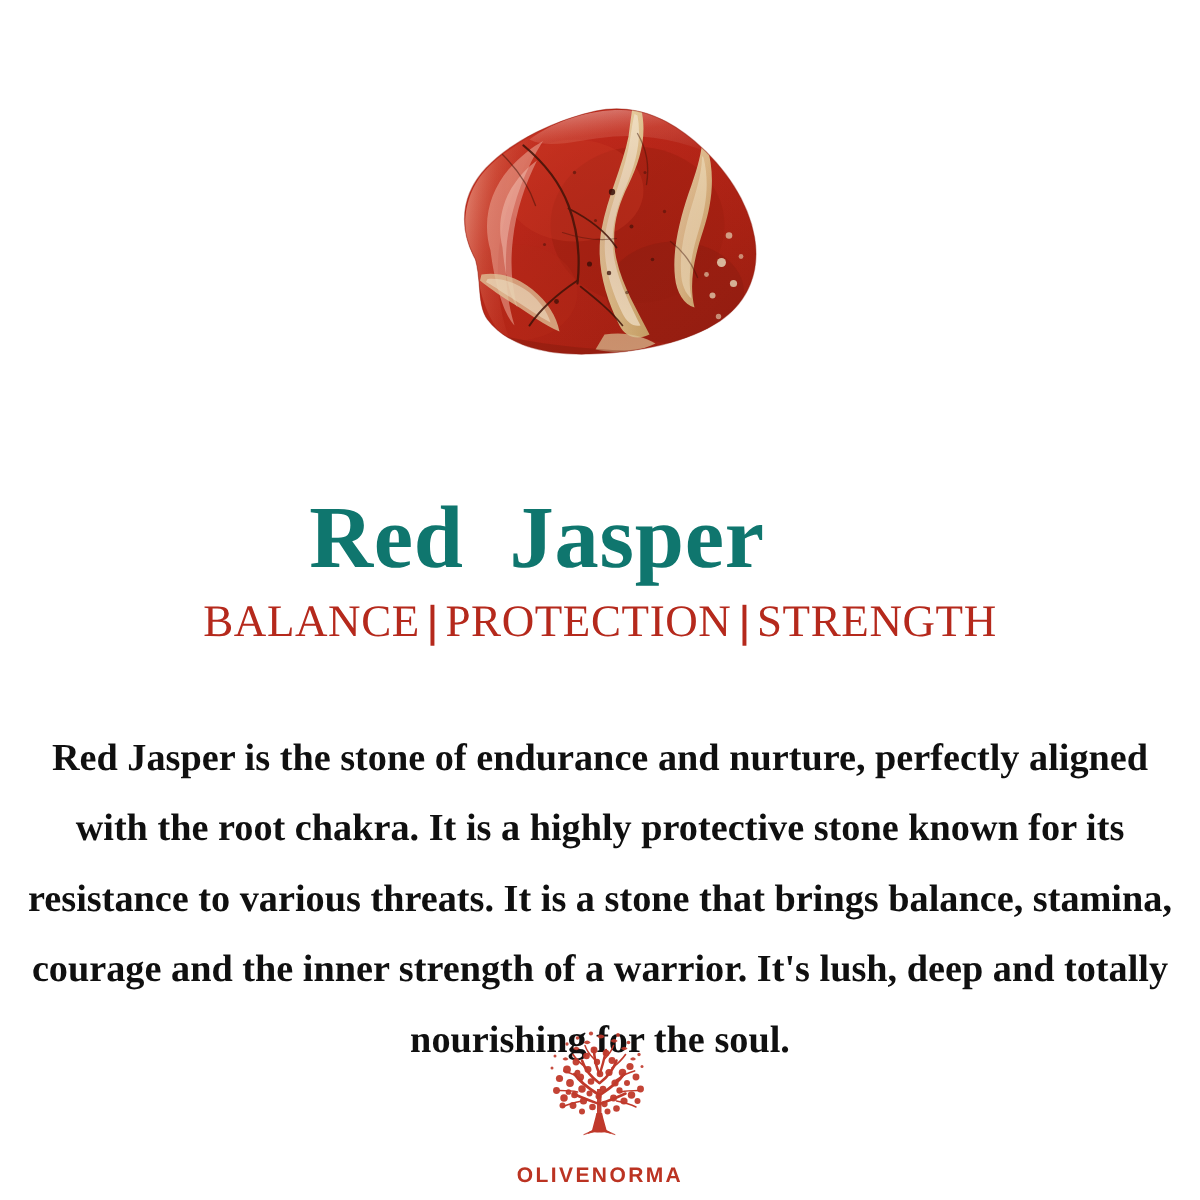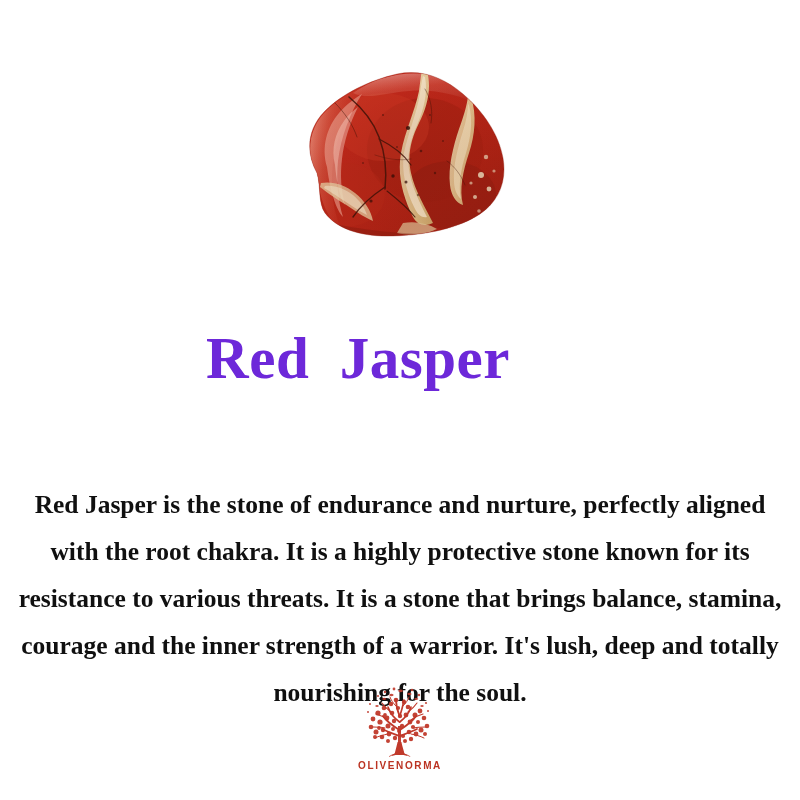--- a/index.html
+++ b/index.html
@@ -43,21 +43,21 @@
   
   .title {
     position: absolute;
     left: 0;
     top: 288px;
     width: 716px;
     text-align: center;
     font-family: "Liberation Serif", "DejaVu Serif", serif;
     font-size: 59px;
     font-weight: 700;
-    color: #6d28d9;
+    color: #0f766e;
     letter-spacing: 0.5px;
     line-height: 1.05;
     white-space: pre;
   }
 
   
   .subtitle {
     position: absolute;
     left: 0;
     top: 398px;
@@ -101,23 +101,23 @@
     display: flex;
     flex-direction: column;
     align-items: center;
   }
   .logo-mark {
     display: block;
     width: 84px;
     height: 72px;
   }
   .logo-word {
-    margin-top: 3px;
+    margin-top: 18px;
     font-family: "Liberation Sans", "DejaVu Sans", sans-serif;
-    font-size: 10px;
+    font-size: 14px;
     font-weight: 700;
     color: #bb3322;
     letter-spacing: 1.6px;
     line-height: 1;
   }
 </style>
 </head>
 <body>
 
 <div class="card">
@@ -255,20 +255,23 @@
                C209,57 224,80 228,103
                C232,126 224,146 205,159
                C184,173 152,180 118,181
                C86,182 62,174 50,158
                C43,148 46,132 42,118 Z" fill="none" stroke="#8e1c10" stroke-width="0.8" opacity="0.4"></path>
     </svg>
   </div>
 
   <h1 class="title">Red  Jasper</h1>
 
+  <div class="subtitle">
+    <span>BALANCE</span><span class="sep">|</span><span>PROTECTION</span><span class="sep">|</span><span>STRENGTH</span>
+  </div>
 
   <p class="body-text">Red Jasper is the stone of endurance and nurture, perfectly aligned with the root chakra. It is a highly protective stone known for its resistance to various threats. It is a stone that brings balance, stamina, courage and the inner strength of a warrior. It's lush, deep and totally nourishing for the soul.</p>
 
   <div class="logo">
     <svg class="logo-mark" viewBox="0 0 84 72">
       <g fill="#c0392b">
 
         <path d="M40.0,68.5 L40.0,40.0 L43.0,40.0 L43.0,68.5 Z" opacity="0.95"></path>
         <path d="M36.5,68.2 C37.5,64 38.8,60 39.6,56 L43.4,56 C44.2,60 45.6,64 46.6,68.2
                  C44.0,69.3 39.2,69.3 36.5,68.2 Z"></path>

